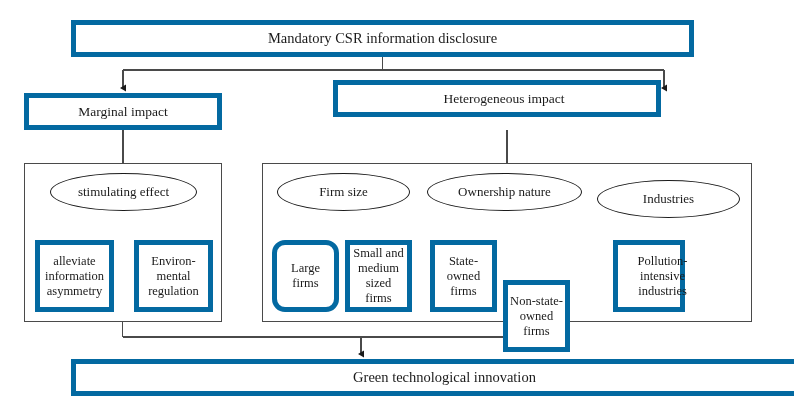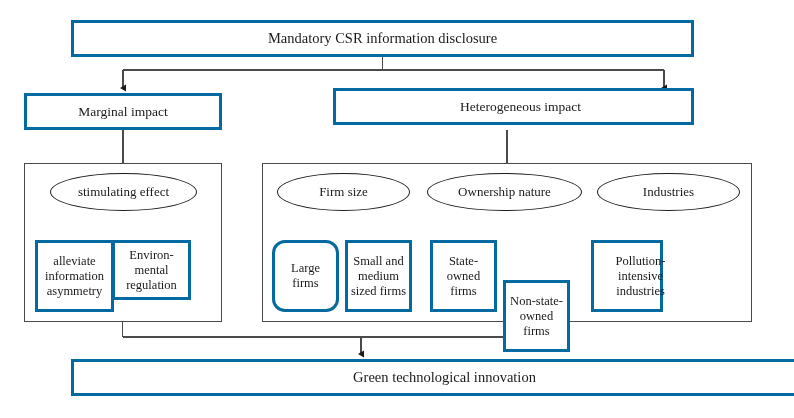--- a/index.html
+++ b/index.html
@@ -24,40 +24,40 @@
     left: 0;
     top: 0;
     width: 794px;
     height: 418px;
     pointer-events: none;
   }
 
   .node {
     position: absolute;
     box-sizing: border-box;
-    border: 3px solid #0369a1;
+    border: 5px solid #0369a1;
     background: #ffffff;
     display: flex;
     align-items: center;
     justify-content: center;
     text-align: center;
     line-height: 1.12;
   }
 
   
   .banner {
     font-size: 14.5px;
   }
   #box-root   { left: 71px;  top: 20px;  width: 623px; height: 37px; }
   #box-outcome{ left: 71px;  top: 359px; width: 747px; height: 37px; }
 
   
   .lvl2 { font-size: 13.5px; align-items: center; }
   #box-marginal      { left: 24px;  top: 93px;  width: 198px; height: 37px; }
-  #box-heterogeneous { left: 333px; top: 88px;  width: 361px; height: 37px; padding-left: 14px; }
+  #box-heterogeneous { left: 333px; top: 80px;  width: 328px; height: 37px; padding-left: 14px; }
 
   
   .panel {
     position: absolute;
     box-sizing: border-box;
     border: 1px solid #4a4a4a;
     background: #ffffff;
   }
   #panel-marginal      { left: 24px;  top: 163px; width: 198px; height: 159px; }
   #panel-heterogeneous { left: 262px; top: 163px; width: 490px; height: 159px; }
@@ -72,35 +72,35 @@
     display: flex;
     align-items: center;
     justify-content: center;
     text-align: center;
     font-size: 13px;
     white-space: nowrap;
   }
   #ell-stimulating { left: 50px;  top: 173px; width: 147px; height: 38px; }
   #ell-firmsize    { left: 277px; top: 173px; width: 133px; height: 38px; }
   #ell-ownership   { left: 427px; top: 173px; width: 155px; height: 38px; }
-  #ell-industries  { left: 597px; top: 173px; width: 143px; height: 38px; align-items: center; }
+  #ell-industries  { left: 597px; top: 180px; width: 143px; height: 38px; align-items: center; }
 
   
   .leaf {
     font-size: 12.5px;
     padding: 2px 2px;
     line-height: 1.2;
   }
   #leaf-alleviate   { left: 35px;  top: 240px; width: 79px;  height: 72px; }
-  #leaf-envreg      { left: 112px; top: 240px; width: 79px;  height: 60px; justify-content: center; }
+  #leaf-envreg      { left: 134px; top: 240px; width: 79px;  height: 72px; justify-content: center; }
   #leaf-large       { left: 272px; top: 240px; width: 67px;  height: 72px; border-radius: 13px; }
   #leaf-sme         { left: 345px; top: 240px; width: 67px;  height: 72px; }
   #leaf-soe         { left: 430px; top: 240px; width: 67px;  height: 72px; }
   #leaf-nonsoe      { left: 503px; top: 240px; width: 67px;  height: 72px; margin-top: 40px; }
-  #leaf-pollution   { left: 591px; top: 240px; width: 72px;  height: 72px; padding-left: 29px; }
+  #leaf-pollution   { left: 613px; top: 240px; width: 72px;  height: 72px; padding-left: 29px; }
   #leaf-nonpollution{ left: 675px; top: 240px; width: 72px;  height: 72px; }
 
   .leaf span, .ellipse span, .node span { display: block; }
 </style>
 </head>
 <body>
 
 <div id="canvas">
 
   <svg id="wires" viewBox="0 0 794 418" width="794" height="418">

